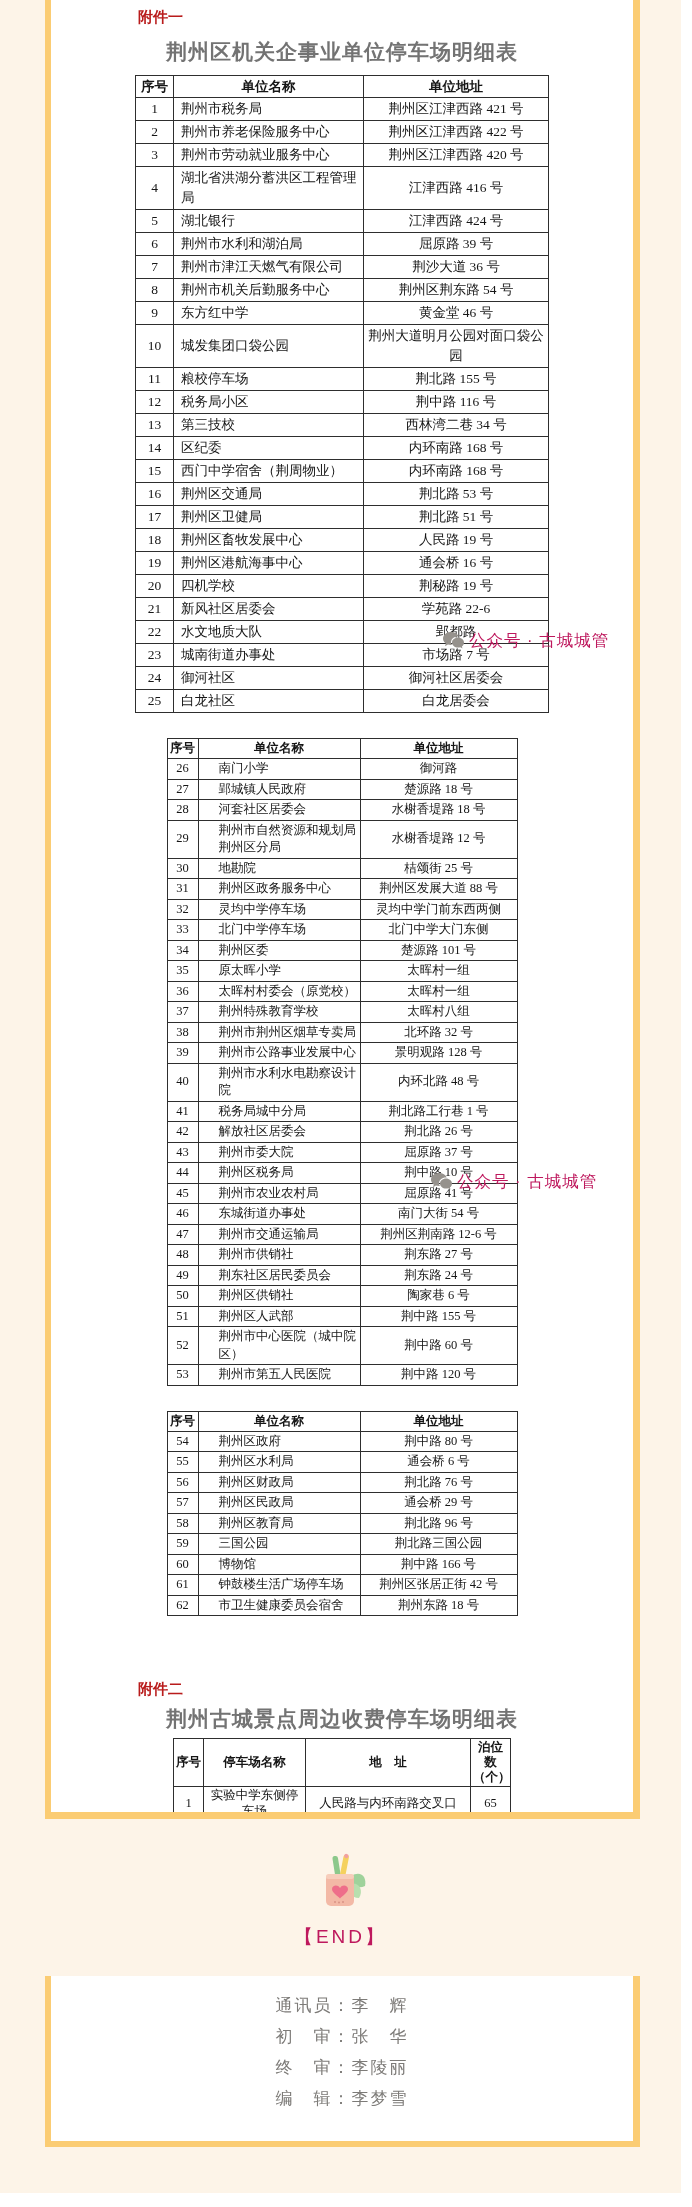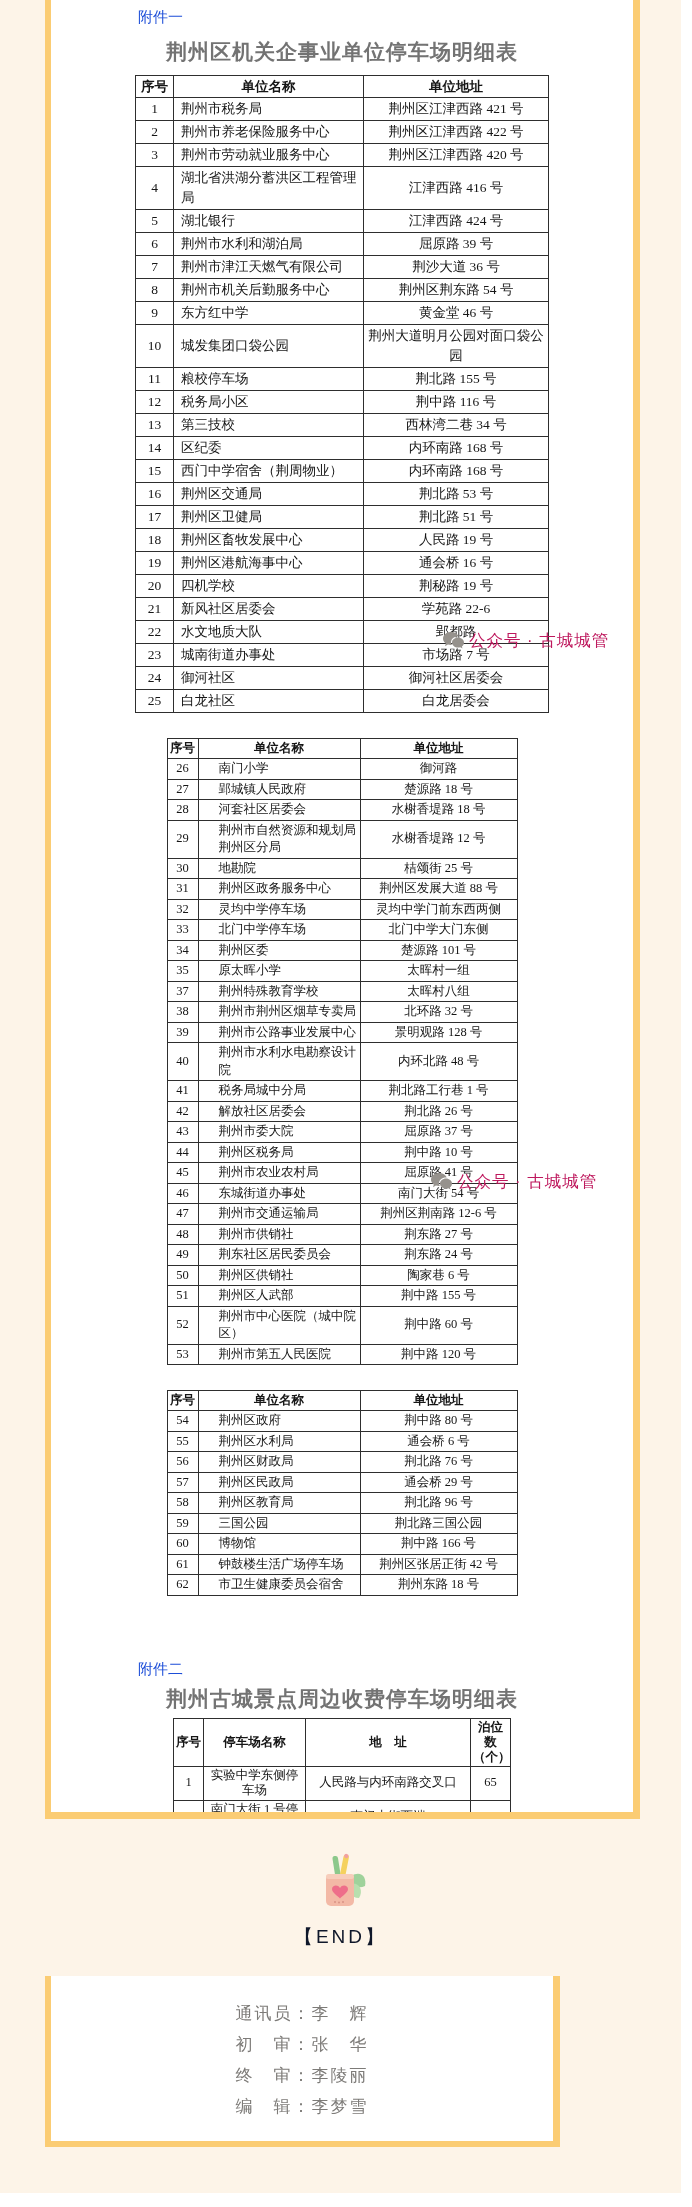--- a/index.html
+++ b/index.html
@@ -5,45 +5,45 @@
   html,body{margin:0;padding:0;}
   body{font-family:"Liberation Serif","DejaVu Serif",serif;}
   .page{position:relative;width:692px;height:2207px;background:#ffffff;overflow:hidden;}
   .cream-panel{position:absolute;left:0;top:0;width:681px;height:2193px;background:#fdf4e8;}
   .main-card{
     margin-left:45px;width:595px;height:1819px;box-sizing:border-box;
     background:#ffffff;
     border-left:6px solid #fbcc73;border-right:7px solid #fbcc73;border-bottom:7px solid #fbcc73;
     overflow:hidden;
   }
-  .att-label{margin:8px 0 0 87px;font-size:15px;font-weight:normal;color:#1d4ed8;line-height:19px;}
+  .att-label{margin:8px 0 0 87px;font-size:15px;font-weight:bold;color:#b91c1c;line-height:19px;}
   .att-label-2{margin-top:64px;}
   .doc-title{margin-top:12px;text-align:center;font-size:21px;font-weight:bold;color:#737373;line-height:26px;letter-spacing:1px;}
   .doc-title-2{margin-top:7px;}
   table{border-collapse:collapse;table-layout:fixed;color:#161616;}
   th,td{border:1px solid #2e2e2e;padding:1px 2px;overflow:hidden;}
   th{font-weight:bold;text-align:center;}
   .t1{margin:10px auto 0;width:413px;font-size:13.5px;}
   .t1 th{line-height:19px;}
   .t1 td{line-height:20px;text-align:center;}
   .t1 td.c1{text-align:left;padding-left:7px;}
   .t23{margin:25px auto 0;width:350px;font-size:12.5px;}
   .t23 th{line-height:17px;}
   .t23 td{line-height:17.5px;text-align:center;}
   .t23 td.c1{text-align:left;padding-left:20px;}
   .t4{margin:6px auto 0;width:337px;font-size:12.5px;}
   .t4 th{line-height:15px;white-space:pre-line;}
   .t4 td{line-height:15.5px;text-align:center;white-space:pre-line;}
   .end-block{margin-top:34px;text-align:center;}
-  .end-label{margin-top:13px;font-size:19px;line-height:22px;color:#0f172a;letter-spacing:3px;font-family:"Liberation Sans","DejaVu Sans",sans-serif;}
+  .end-label{margin-top:13px;font-size:19px;line-height:22px;color:#be185d;letter-spacing:3px;font-family:"Liberation Sans","DejaVu Sans",sans-serif;}
   .footer-card{
-    margin-left:45px;margin-top:28px;width:515px;height:171px;box-sizing:border-box;
+    margin-left:45px;margin-top:28px;width:595px;height:171px;box-sizing:border-box;
     background:#ffffff;
     border-left:6px solid #fbcc73;border-right:7px solid #fbcc73;border-bottom:6px solid #fbcc73;
-    padding-top:22px;text-align:center;
+    padding-top:14px;text-align:center;
   }
   .footer-lines{display:inline-block;text-align:left;}
   .footer-line{font-size:17px;line-height:31px;color:#7d7b78;letter-spacing:2px;font-family:"Liberation Sans","DejaVu Sans",sans-serif;}
   .watermark{position:absolute;white-space:nowrap;color:#be185d;font-size:16.5px;letter-spacing:1px;font-family:"Liberation Sans","DejaVu Sans",sans-serif;z-index:5;}
   .watermark .wm-icon{display:inline-block;vertical-align:-3px;margin-right:5px;}
   .wm1{left:443px;top:630px;}
   .wm2{left:431px;top:1171px;}
 </style>
 </head>
 <body>
@@ -252,20 +252,25 @@
               <td class="c2">北门中学大门东侧</td>
             </tr>
             <tr>
               <td class="c0">34</td>
               <td class="c1">荆州区委</td>
               <td class="c2">楚源路 101 号</td>
             </tr>
             <tr>
               <td class="c0">35</td>
               <td class="c1">原太晖小学</td>
+              <td class="c2">太晖村一组</td>
+            </tr>
+            <tr>
+              <td class="c0">36</td>
+              <td class="c1">太晖村村委会（原党校）</td>
               <td class="c2">太晖村一组</td>
             </tr>
             <tr>
               <td class="c0">37</td>
               <td class="c1">荆州特殊教育学校</td>
               <td class="c2">太晖村八组</td>
             </tr>
             <tr>
               <td class="c0">38</td>
               <td class="c1">荆州市荆州区烟草专卖局</td>

